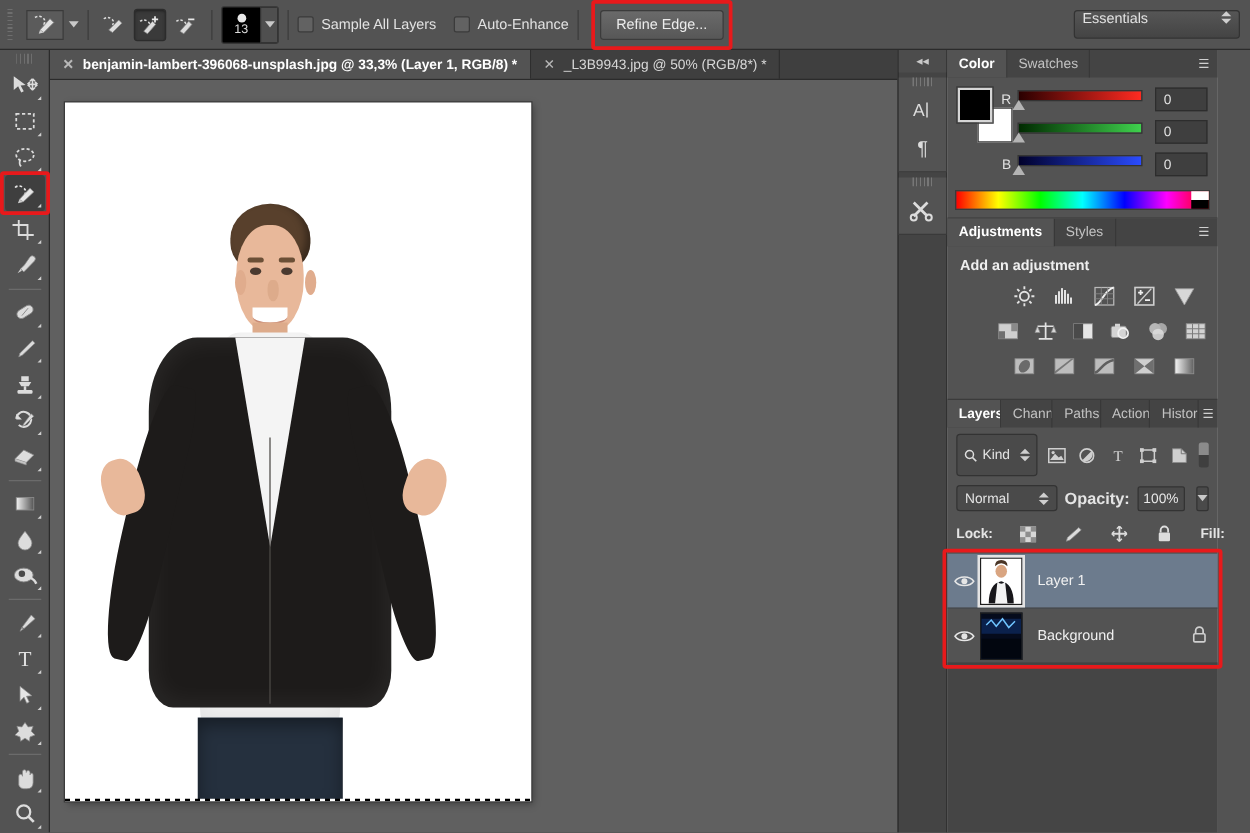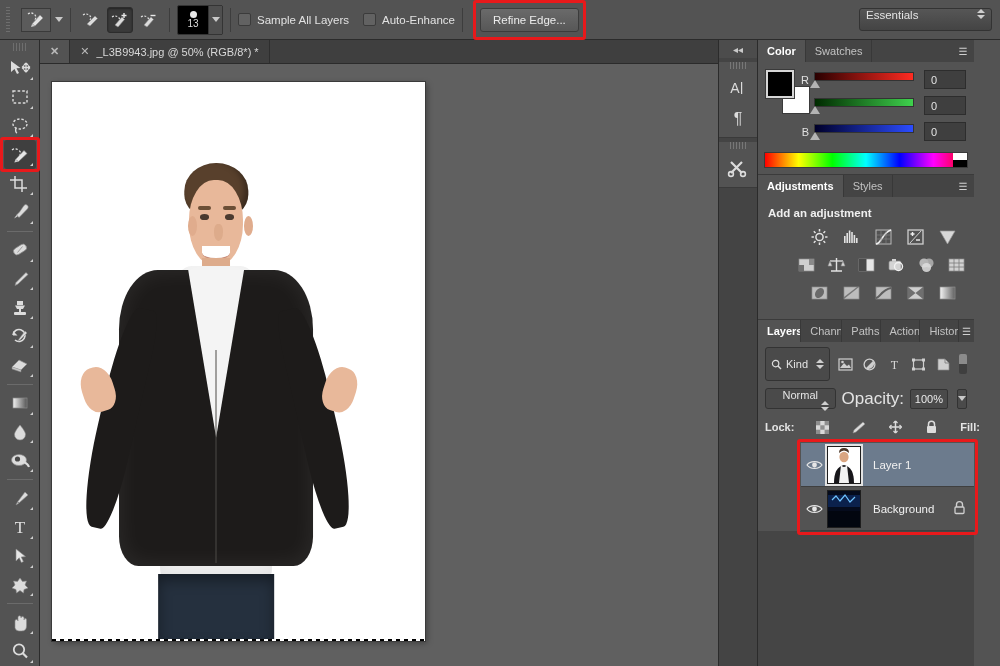--- a/index.html
+++ b/index.html
@@ -315,35 +315,35 @@
   .filter-row { display: flex; align-items: center; gap: 7px; padding: 5px 7px; }
   .kind-select {
     width: 72px; height: 21px; background: #4a4a4a; border: 1px solid #333; border-radius: 3px;
     display: flex; align-items: center; gap: 4px; padding: 16px 5px; font-size: 11px; color: #e4e4e4;
   }
   .filter-icon { width: 20px; height: 20px; display: flex; align-items: center; justify-content: center; color: #cfcfcf; }
   .toggle-pill { width: 9px; height: 20px; border-radius: 2px; background: linear-gradient(to bottom,#8b8b8b 50%,#3f3f3f 50%); margin-left: auto; }
   .blend-row { display: flex; align-items: center; gap: 6px; padding: 2px 7px 5px 7px; }
   .blend-select {
     width: 128px; height: 21px; background: #4a4a4a; border: 1px solid #333; border-radius: 3px;
-    display: flex; align-items: center; padding: 0 6px; font-size: 11px; color: #e4e4e4; flex-direction: column;
-  }
-  .opacity-label { font-size: 17px; color: #e4e4e4; font-weight: normal; }
+    display: flex; align-items: center; padding: 0 6px; font-size: 11px; color: #e4e4e4;
+  }
+  .opacity-label { font-size: 13px; color: #e4e4e4; font-weight: bold; }
   .num-box {
     height: 20px; background: #4a4a4a; border: 1px solid #333; border-radius: 2px;
     display: flex; align-items: center; padding: 0 4px; font-size: 11px; color: #e9e9e9;
   }
   .num-drop {
     width: 16px; height: 20px; background: #4a4a4a; border: 1px solid #333; border-radius: 2px;
     display: flex; align-items: center; justify-content: center; margin-left: 3px;
   }
   .lock-row { display: flex; align-items: center; gap: 22px; padding: 3px 7px 6px 7px; }
   .lock-label { font-size: 11px; color: #e4e4e4; font-weight: bold; }
   .lock-icon { width: 15px; height: 15px; display: flex; align-items: center; justify-content: center; }
-  .layers-list { position: relative; margin-left: 43px; }
+  .layers-list { position: relative; }
   .layer-row {
     display: flex; align-items: center; height: 44px;
     border-bottom: 1px solid #3f3f3f; padding-right: 8px;
   }
   .layer-row.selected { background: #6c7b8d; }
   .eye-cell { width: 26px; display: flex; align-items: center; justify-content: center; }
   .thumb {
     width: 34px; height: 38px; background: #fff; border: 1px solid #1e1e1e;
     display: flex; align-items: center; justify-content: center; overflow: hidden;
   }
@@ -435,20 +435,21 @@
       <span class="ws-arrows">
         <span class="ar-up"></span>
           <span class="ar-dn"></span>
       </span>
     </div>
   </div>
 
   <div id="tab-bar">
     <div class="doc-tab active">
       <span class="tab-x">✕</span>
+      <span>benjamin-lambert-396068-unsplash.jpg @ 33,3% (Layer 1, RGB/8) *</span>
     </div>
     <div class="doc-tab">
       <span class="tab-x">✕</span>
       <span>_L3B9943.jpg @ 50% (RGB/8*) *</span>
     </div>
   </div>
 
   <div id="toolbar">
     <div class="grip-h"></div>
 

